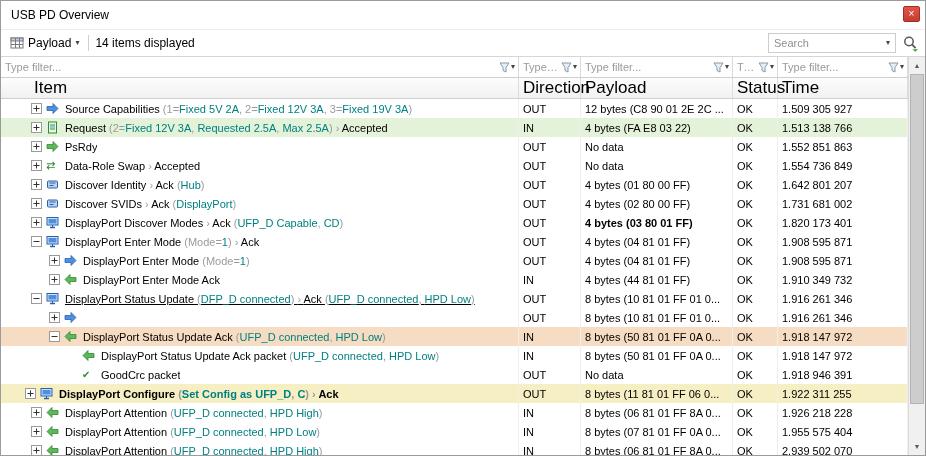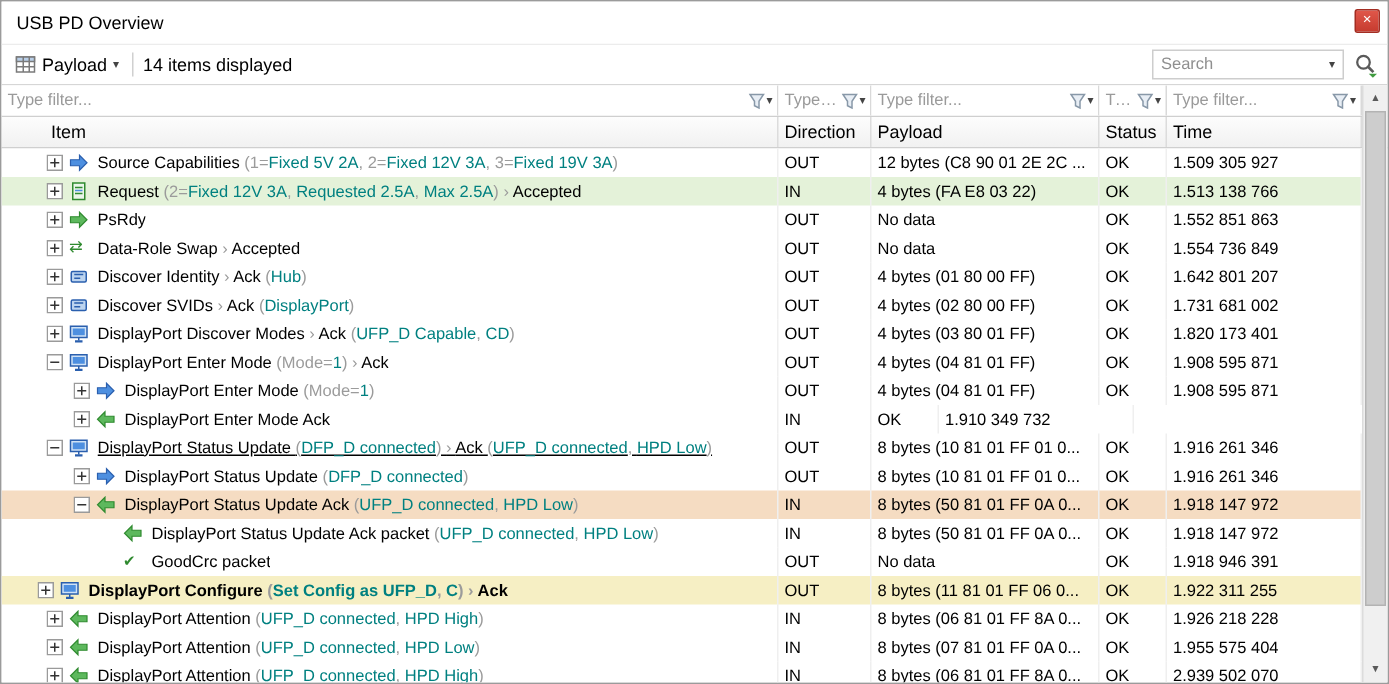--- a/index.html
+++ b/index.html
@@ -21,21 +21,21 @@
   .search-combo { width: 128px; height: 20px; border: 1px solid #cdcdcd; display: flex; align-items: center; padding: 0 5px; color: #8f8f8f; background: #fff; }
   .search-combo .search-ph { flex: 1; font-size: 11px; }
   .tb-icon { display: flex; align-items: center; justify-content: center; }
 
   .filterrow { height: 21px; display: flex; border-bottom: 1px solid #cfcfcf; background: #fff; }
   .fcell { height: 100%; border-right: 1px solid #d9d9d9; display: flex; align-items: center; padding-left: 4px; background: #fff; }
   .fcell .ph { color: #9a9a9a; flex: 1; overflow: hidden; white-space: nowrap; text-overflow: ellipsis; font-size: 11px; }
   .funnel-btn { display: flex; align-items: center; padding: 0 3px 0 2px; gap: 1px; cursor: pointer; flex: none; }
 
   .headerrow { height: 21px; display: flex; background: linear-gradient(#fdfdfd, #f1f1f1); border-bottom: 1px solid #cfcfcf; }
-  .hcell { border-right: 1px solid #dcdcdc; display: flex; align-items: center; padding-left: 4px; font-size: 12px; cursor: pointer; background: transparent; }
+  .hcell { border-right: 1px solid #dcdcdc; display: flex; align-items: center; padding-left: 4px; font-size: 17px; cursor: pointer; background: transparent; }
   .hcell.first { padding-left: 33px; }
 
   .rows { height: 356px; overflow: hidden; position: relative; background: #fff; }
   .row { height: 19px; display: flex; align-items: stretch; cursor: default; }
   .row.green  { background: #e4f2d9; }
   .row.orange { background: #f5dcc2; }
   .row.yellow { background: #f6efc4; }
   .row.bold .itemtext { font-weight: 700; }
   .cell { display: flex; align-items: center; overflow: hidden; white-space: nowrap; border-right: 1px solid #efefef; padding-left: 4px; font-size: 11px; }
   .itemcell { padding-left: 0; }
@@ -307,21 +307,21 @@
             <svg width="13" height="13" viewBox="0 0 13 13">
               <rect x="1" y="1.5" width="11" height="7.5" fill="#cfe2f6" stroke="#2a5fae"></rect>
               <rect x="2.5" y="3" width="8" height="4.5" fill="#4d8fe0"></rect>
               <line x1="6.5" y1="9" x2="6.5" y2="11" stroke="#2a5fae"></line>
               <line x1="4" y1="11.5" x2="9" y2="11.5" stroke="#2a5fae" stroke-width="1.5"></line>
             </svg>
           </span>
           <span class="itemtext"><span class="seg-n">DisplayPort Discover Modes </span><span class="seg-g">› </span><span class="seg-n">Ack </span><span class="seg-g">(</span><span class="seg-v">UFP_D Capable</span><span class="seg-g">, </span><span class="seg-v">CD</span><span class="seg-g">)</span></span>
         </div>
         <div class="cell" style="width: 62px;">OUT</div>
-        <div class="cell" style="width: 152px;">4 bytes (03 80 01 FF)</div>
+        <div class="cell" style="width: 152px; font-weight: bold;">4 bytes (03 80 01 FF)</div>
         <div class="cell" style="width: 45px;">OK</div>
         <div class="cell" style="width: 130px;">1.820 173 401</div>
       </div>
       <div class="row">
         <div class="cell itemcell" style="width: 518px; padding-left: 30px;">
           <span class="expand-slot">
             <span class="expand-toggle">
               <svg width="11" height="11" viewBox="0 0 11 11">
                 <rect x="0.5" y="0.5" width="10" height="10" fill="#fff" stroke="#9a9a9a"></rect>
                 <line x1="2.5" y1="5.5" x2="8.5" y2="5.5" stroke="#333"></line>
@@ -378,20 +378,21 @@
             </span>
           </span>
           <span class="msg-icon">
             <svg width="13" height="13" viewBox="0 0 13 13">
               <path d="M12 4.5 H6 V1.5 L1 6.5 6 11.5 V8.5 h6 z" fill="#5db85d" stroke="#2f8a2f" stroke-width="0.8"></path>
             </svg>
           </span>
           <span class="itemtext"><span class="seg-n">DisplayPort Enter Mode Ack</span></span>
         </div>
         <div class="cell" style="width: 62px;">IN</div>
+        <div class="cell" style="width: 152px;">4 bytes (44 81 01 FF)</div>
         <div class="cell" style="width: 45px;">OK</div>
         <div class="cell" style="width: 130px;">1.910 349 732</div>
       </div>
       <div class="row">
         <div class="cell itemcell" style="width: 518px; padding-left: 30px; text-decoration: underline;">
           <span class="expand-slot">
             <span class="expand-toggle">
               <svg width="11" height="11" viewBox="0 0 11 11">
                 <rect x="0.5" y="0.5" width="10" height="10" fill="#fff" stroke="#9a9a9a"></rect>
                 <line x1="2.5" y1="5.5" x2="8.5" y2="5.5" stroke="#333"></line>
@@ -422,21 +423,20 @@
                 <line x1="2.5" y1="5.5" x2="8.5" y2="5.5" stroke="#333"></line>
                 <line x1="5.5" y1="2.5" x2="5.5" y2="8.5" stroke="#333"></line>
               </svg>
             </span>
           </span>
           <span class="msg-icon">
             <svg width="13" height="13" viewBox="0 0 13 13">
               <path d="M1 4.5 h6 V1.5 L12 6.5 7 11.5 V8.5 H1 z" fill="#4d8fe0" stroke="#2a5fae" stroke-width="0.8"></path>
             </svg>
           </span>
-          <span class="itemtext"><span class="seg-n">DisplayPort Status Update </span><span class="seg-g">(</span><span class="seg-v">DFP_D connected</span><span class="seg-g">)</span></span>
         </div>
         <div class="cell" style="width: 62px;">OUT</div>
         <div class="cell" style="width: 152px;">8 bytes (10 81 01 FF 01 0...</div>
         <div class="cell" style="width: 45px;">OK</div>
         <div class="cell" style="width: 130px;">1.916 261 346</div>
       </div>
       <div class="row orange">
         <div class="cell itemcell" style="width: 518px; padding-left: 48px;">
           <span class="expand-slot">
             <span class="expand-toggle">

